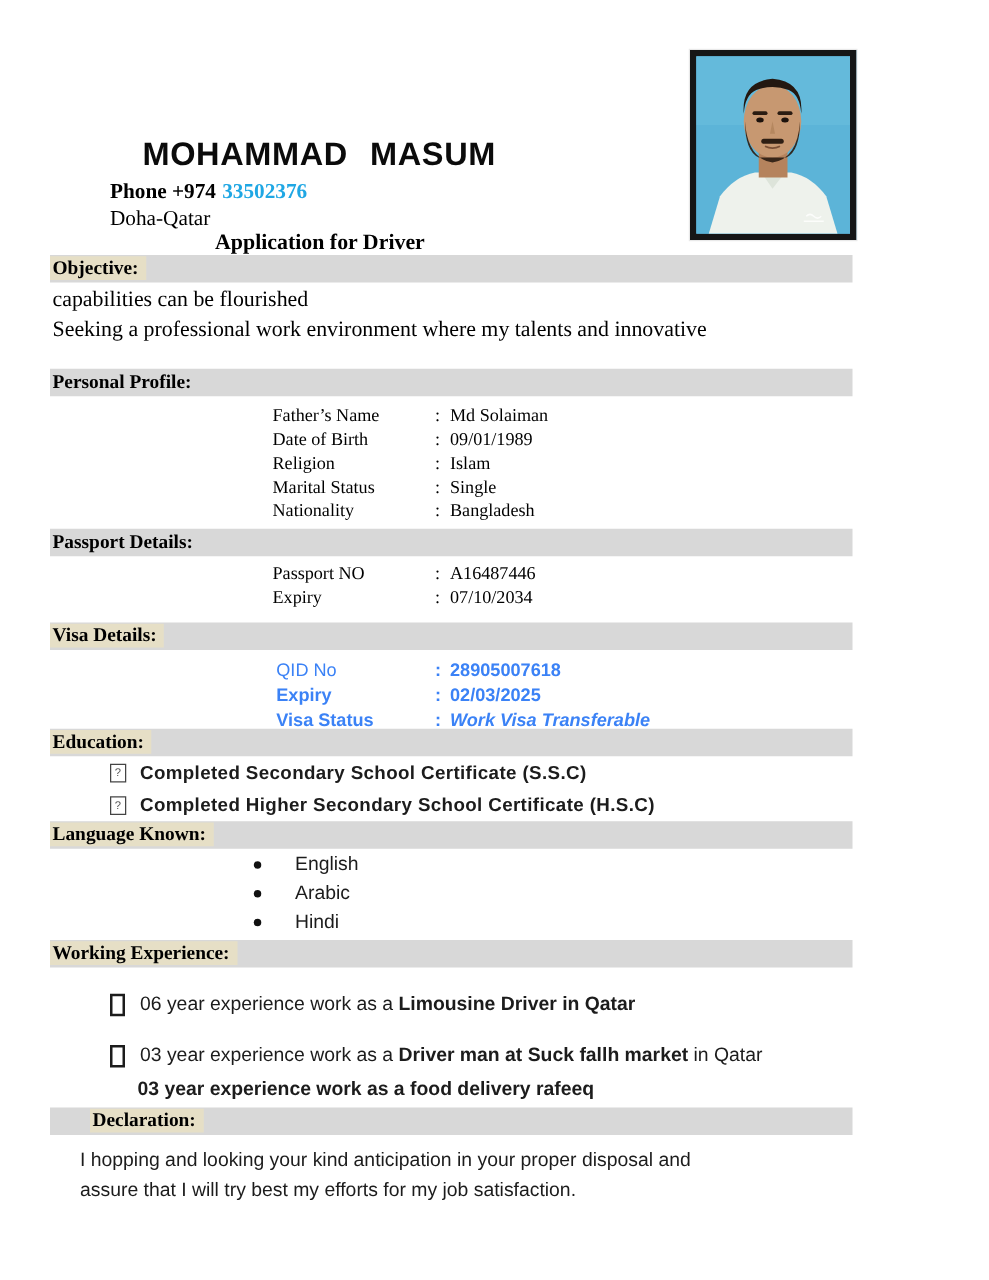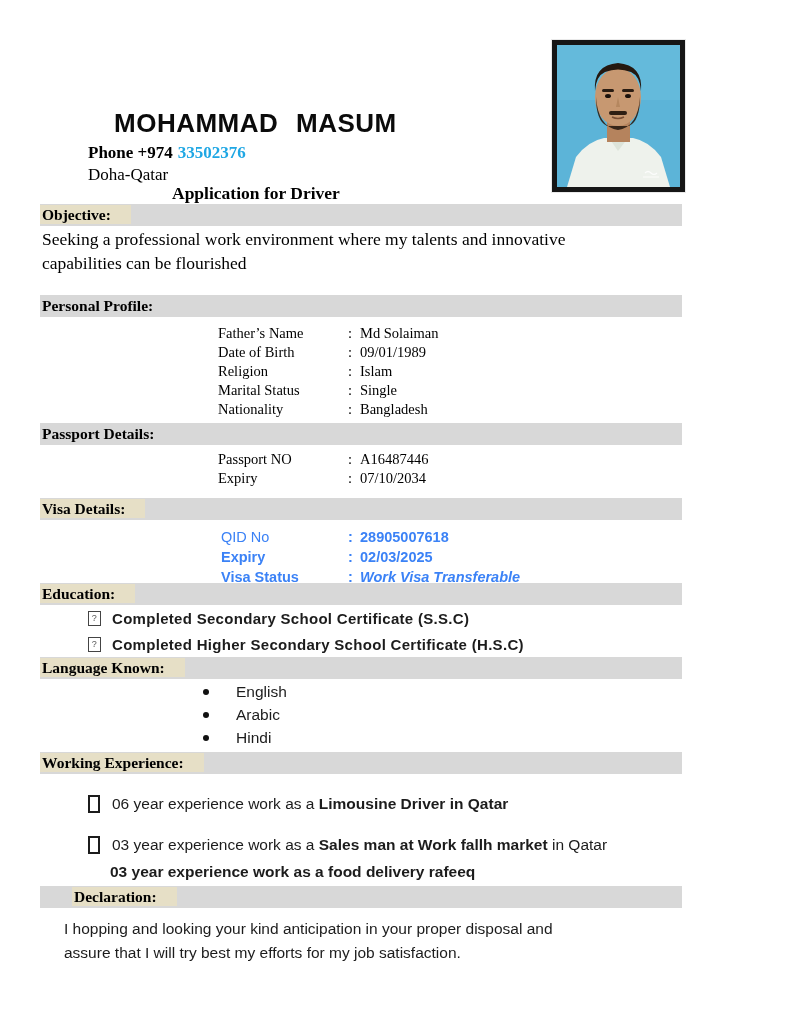--- a/index.html
+++ b/index.html
@@ -25,21 +25,21 @@
     border:5px solid #161616; background:#5cb4d8; box-shadow:0 0 0 1px #e9e9e9;
   }
   .photo-frame svg{display:block;}
 
   
   .bar{
     position:absolute; left:40px; width:642px; height:22px; background:#d8d8d8;
     font-size:15.5px; font-weight:bold; line-height:22px; white-space:nowrap;
   }
   .bar .lbl{padding:1px 2px;}
-  .bar .lbl.hl{background:#e6dfc6; padding:1px 20px 1px 2px;}
+  .bar .lbl.hl{background:#e6dfc6; padding:1px 6px 1px 2px;}
 
   
   .obj-text{position:absolute; left:42px; top:227px; width:648px; font-size:17.5px; line-height:24px;}
 
   .kv-table{position:absolute; left:218px; font-size:14.5px;}
   .kv-row{display:flex; height:19px; line-height:19px;}
   .kv-row .k{width:130px;}
   .kv-row .colon{width:12px;}
   .kv-table.sans{font-family:"Liberation Sans", sans-serif; color:#3b82f6; left:221px;}
   .kv-table.sans .kv-row{height:20px; line-height:20px;}
@@ -122,22 +122,22 @@
   <div class="bar" style="top: 204px; background: rgb(216, 216, 216);"><span class="lbl hl" style="background: rgb(230, 223, 198);">Objective:</span></div>
   <div class="bar" style="top: 295px; background: rgb(216, 216, 216);"><span class="lbl">Personal Profile:</span></div>
   <div class="bar" style="top: 423px; background: rgb(216, 216, 216);"><span class="lbl">Passport Details:</span></div>
   <div class="bar" style="top: 498px; background: rgb(216, 216, 216);"><span class="lbl hl" style="background: rgb(230, 223, 198);">Visa Details:</span></div>
   <div class="bar" style="top: 583px; background: rgb(216, 216, 216);"><span class="lbl hl" style="background: rgb(230, 223, 198);">Education:</span></div>
   <div class="bar" style="top: 657px; background: rgb(216, 216, 216);"><span class="lbl hl" style="background: rgb(230, 223, 198);">Language Known:</span></div>
   <div class="bar" style="top: 752px; background: rgb(216, 216, 216);"><span class="lbl hl" style="background: rgb(230, 223, 198);">Working Experience:</span></div>
   <div class="bar" style="top: 886px; background: rgb(216, 216, 216);"><span class="lbl hl" style="background: rgb(230, 223, 198); margin-left: 32px;">Declaration:</span></div>
 
   <div class="obj-text">
+    <div>capabilities can be flourished</div>
     <div>Seeking a professional work environment where my talents and innovative</div>
-    <div>capabilities can be flourished</div>
   </div>
 
   <div class="kv-table" style="top:324px">
     <div class="kv-row">
         <span class="k">Father’s Name</span>
         <span class="colon">:</span>
         <span class="v">Md Solaiman</span>
       </div>
     <div class="kv-row">
         <span class="k">Date of Birth</span>
@@ -217,21 +217,21 @@
         <span>Hindi</span>
       </div>
   </div>
 
   <div class="work-item" style="top:795px">
     <span class="wbox"></span>
     <span><span>06 year experience work as a </span><span class="b">Limousine Driver in Qatar</span><span></span></span>
   </div>
   <div class="work-item" style="top:836px">
     <span class="wbox"></span>
-    <span><span>03 year experience work as a </span><span class="b">Sales man at Work fallh market</span><span> in Qatar</span></span>
+    <span><span>03 year experience work as a </span><span class="b">Driver man at Suck fallh market</span><span> in Qatar</span></span>
   </div>
   <div class="work-item no-bullet" style="top:863px">
     <span><span class="b">03 year experience work as a food delivery rafeeq</span></span>
   </div>
 
   <div class="decl-text">
     <div>I hopping and looking your kind anticipation in your proper disposal and</div>
     <div>assure that I will try best my efforts for my job satisfaction.</div>
   </div>
 

